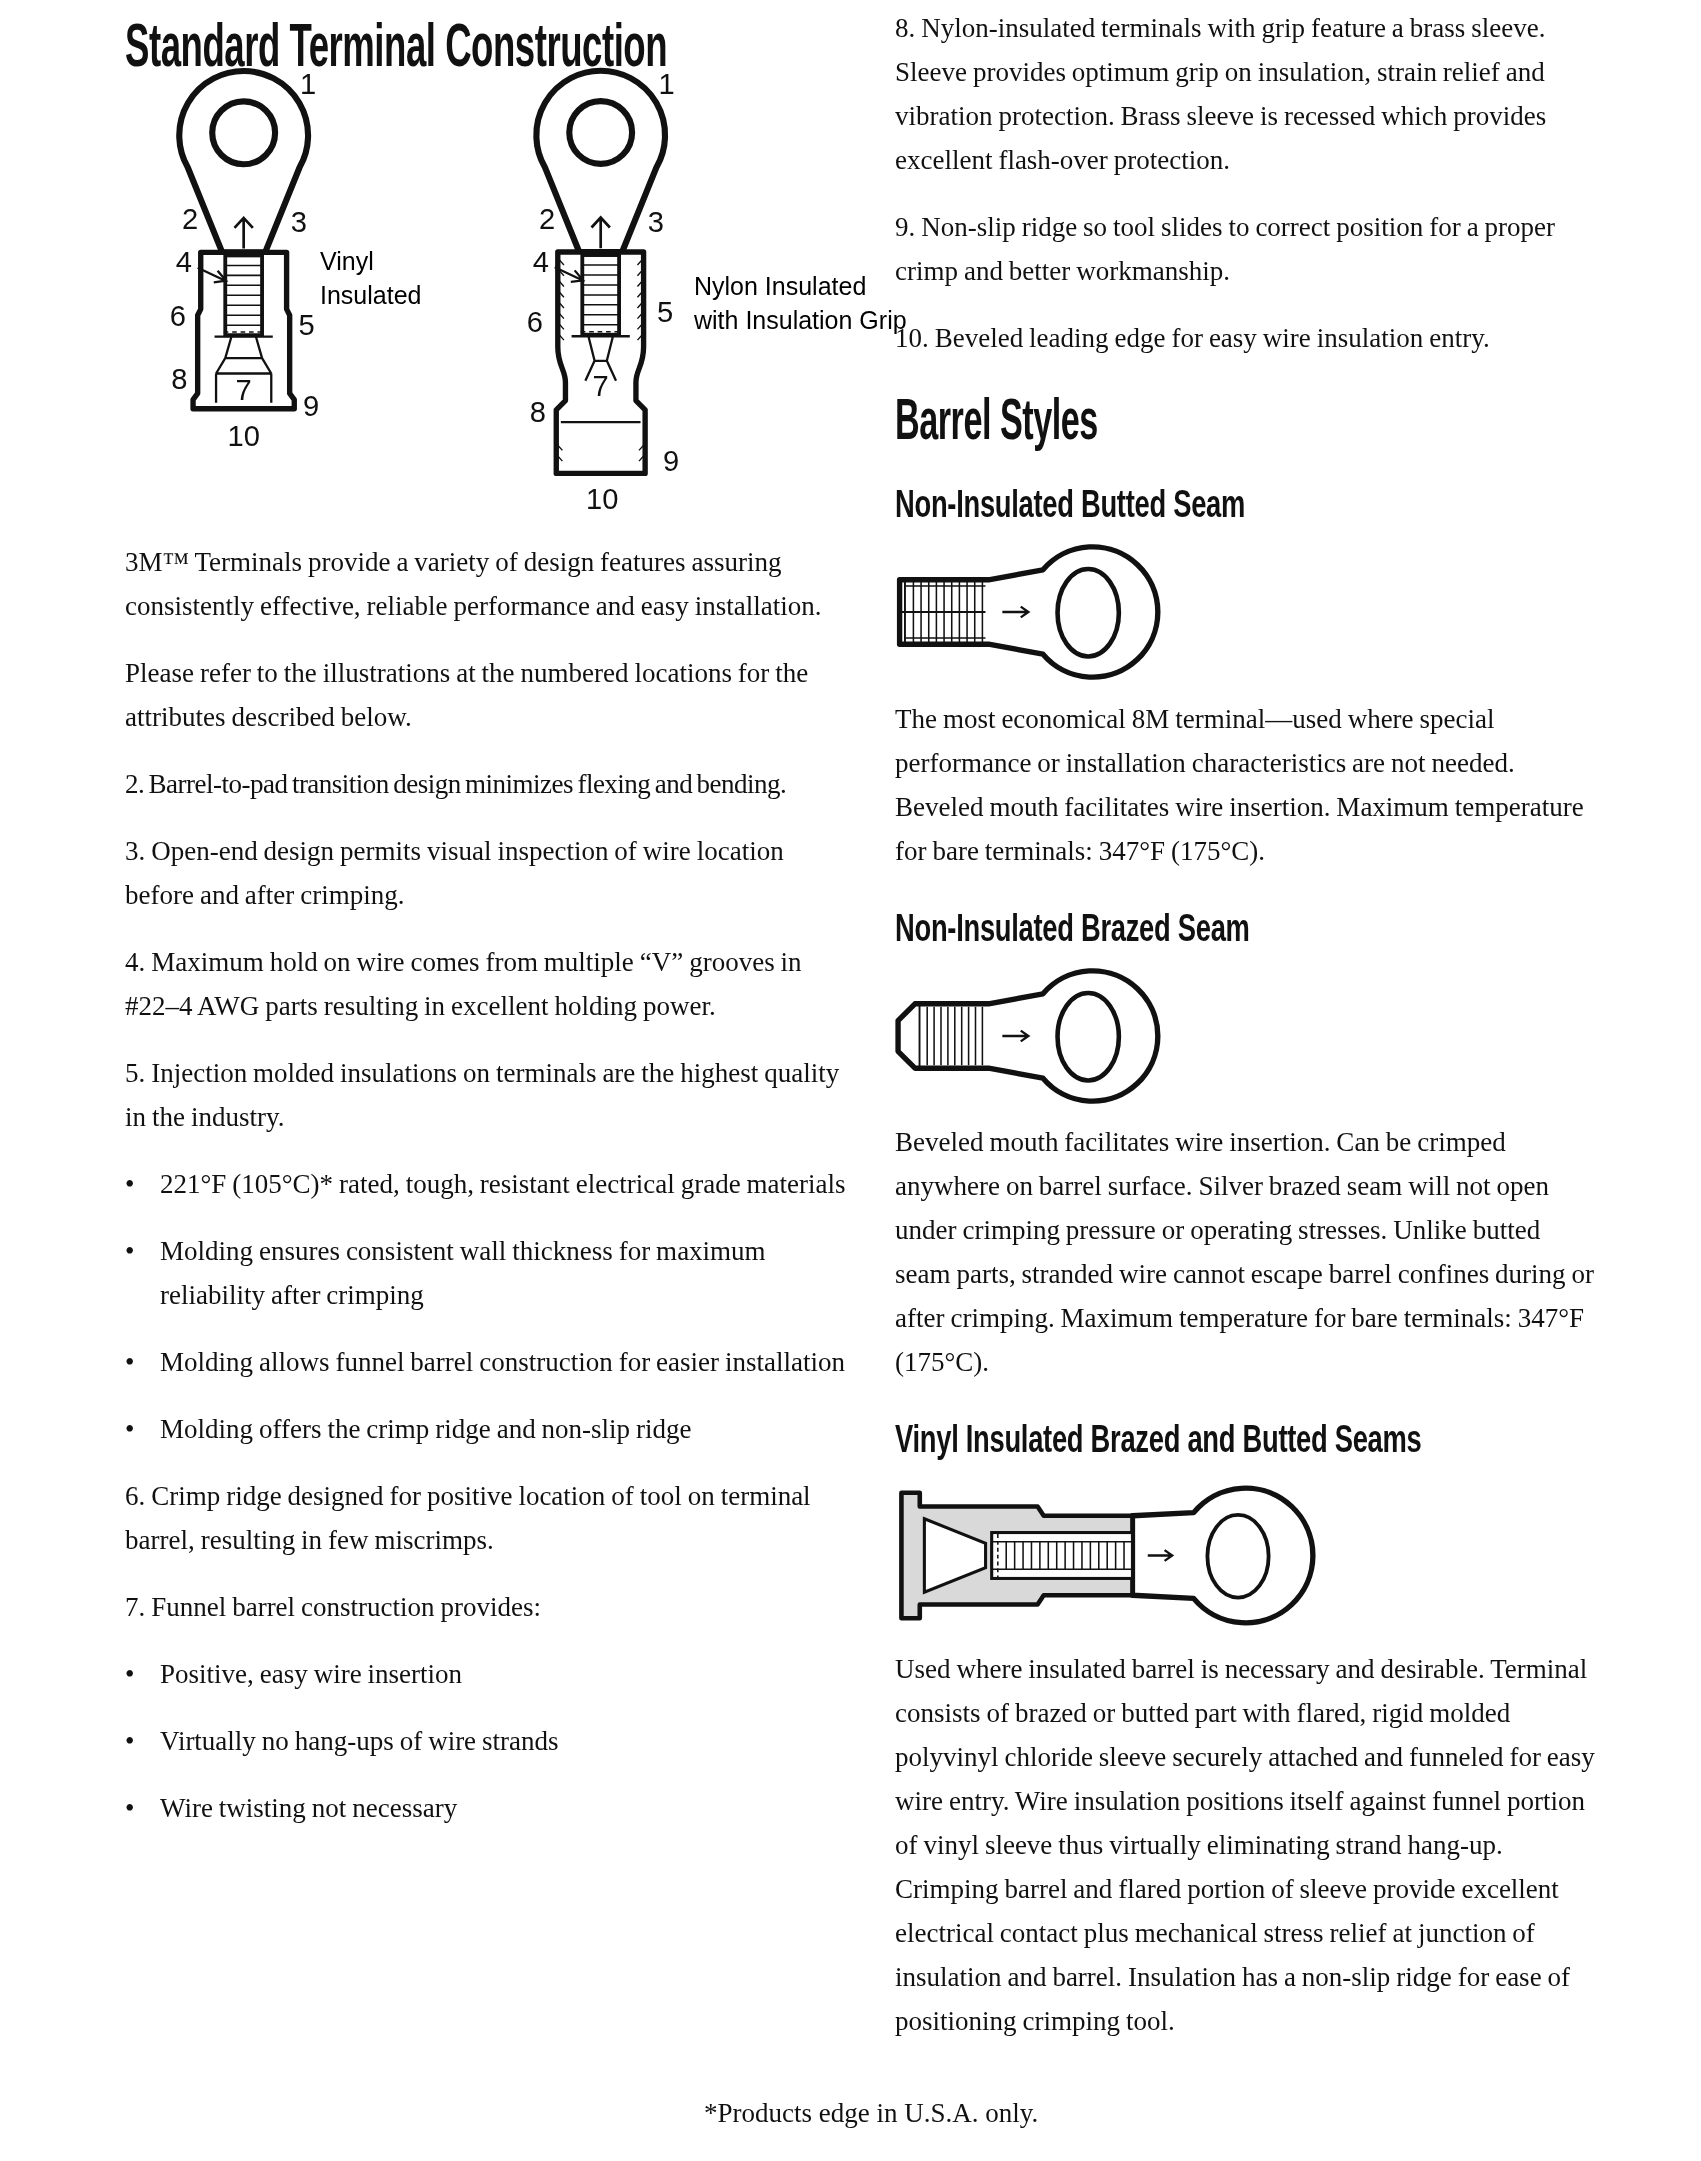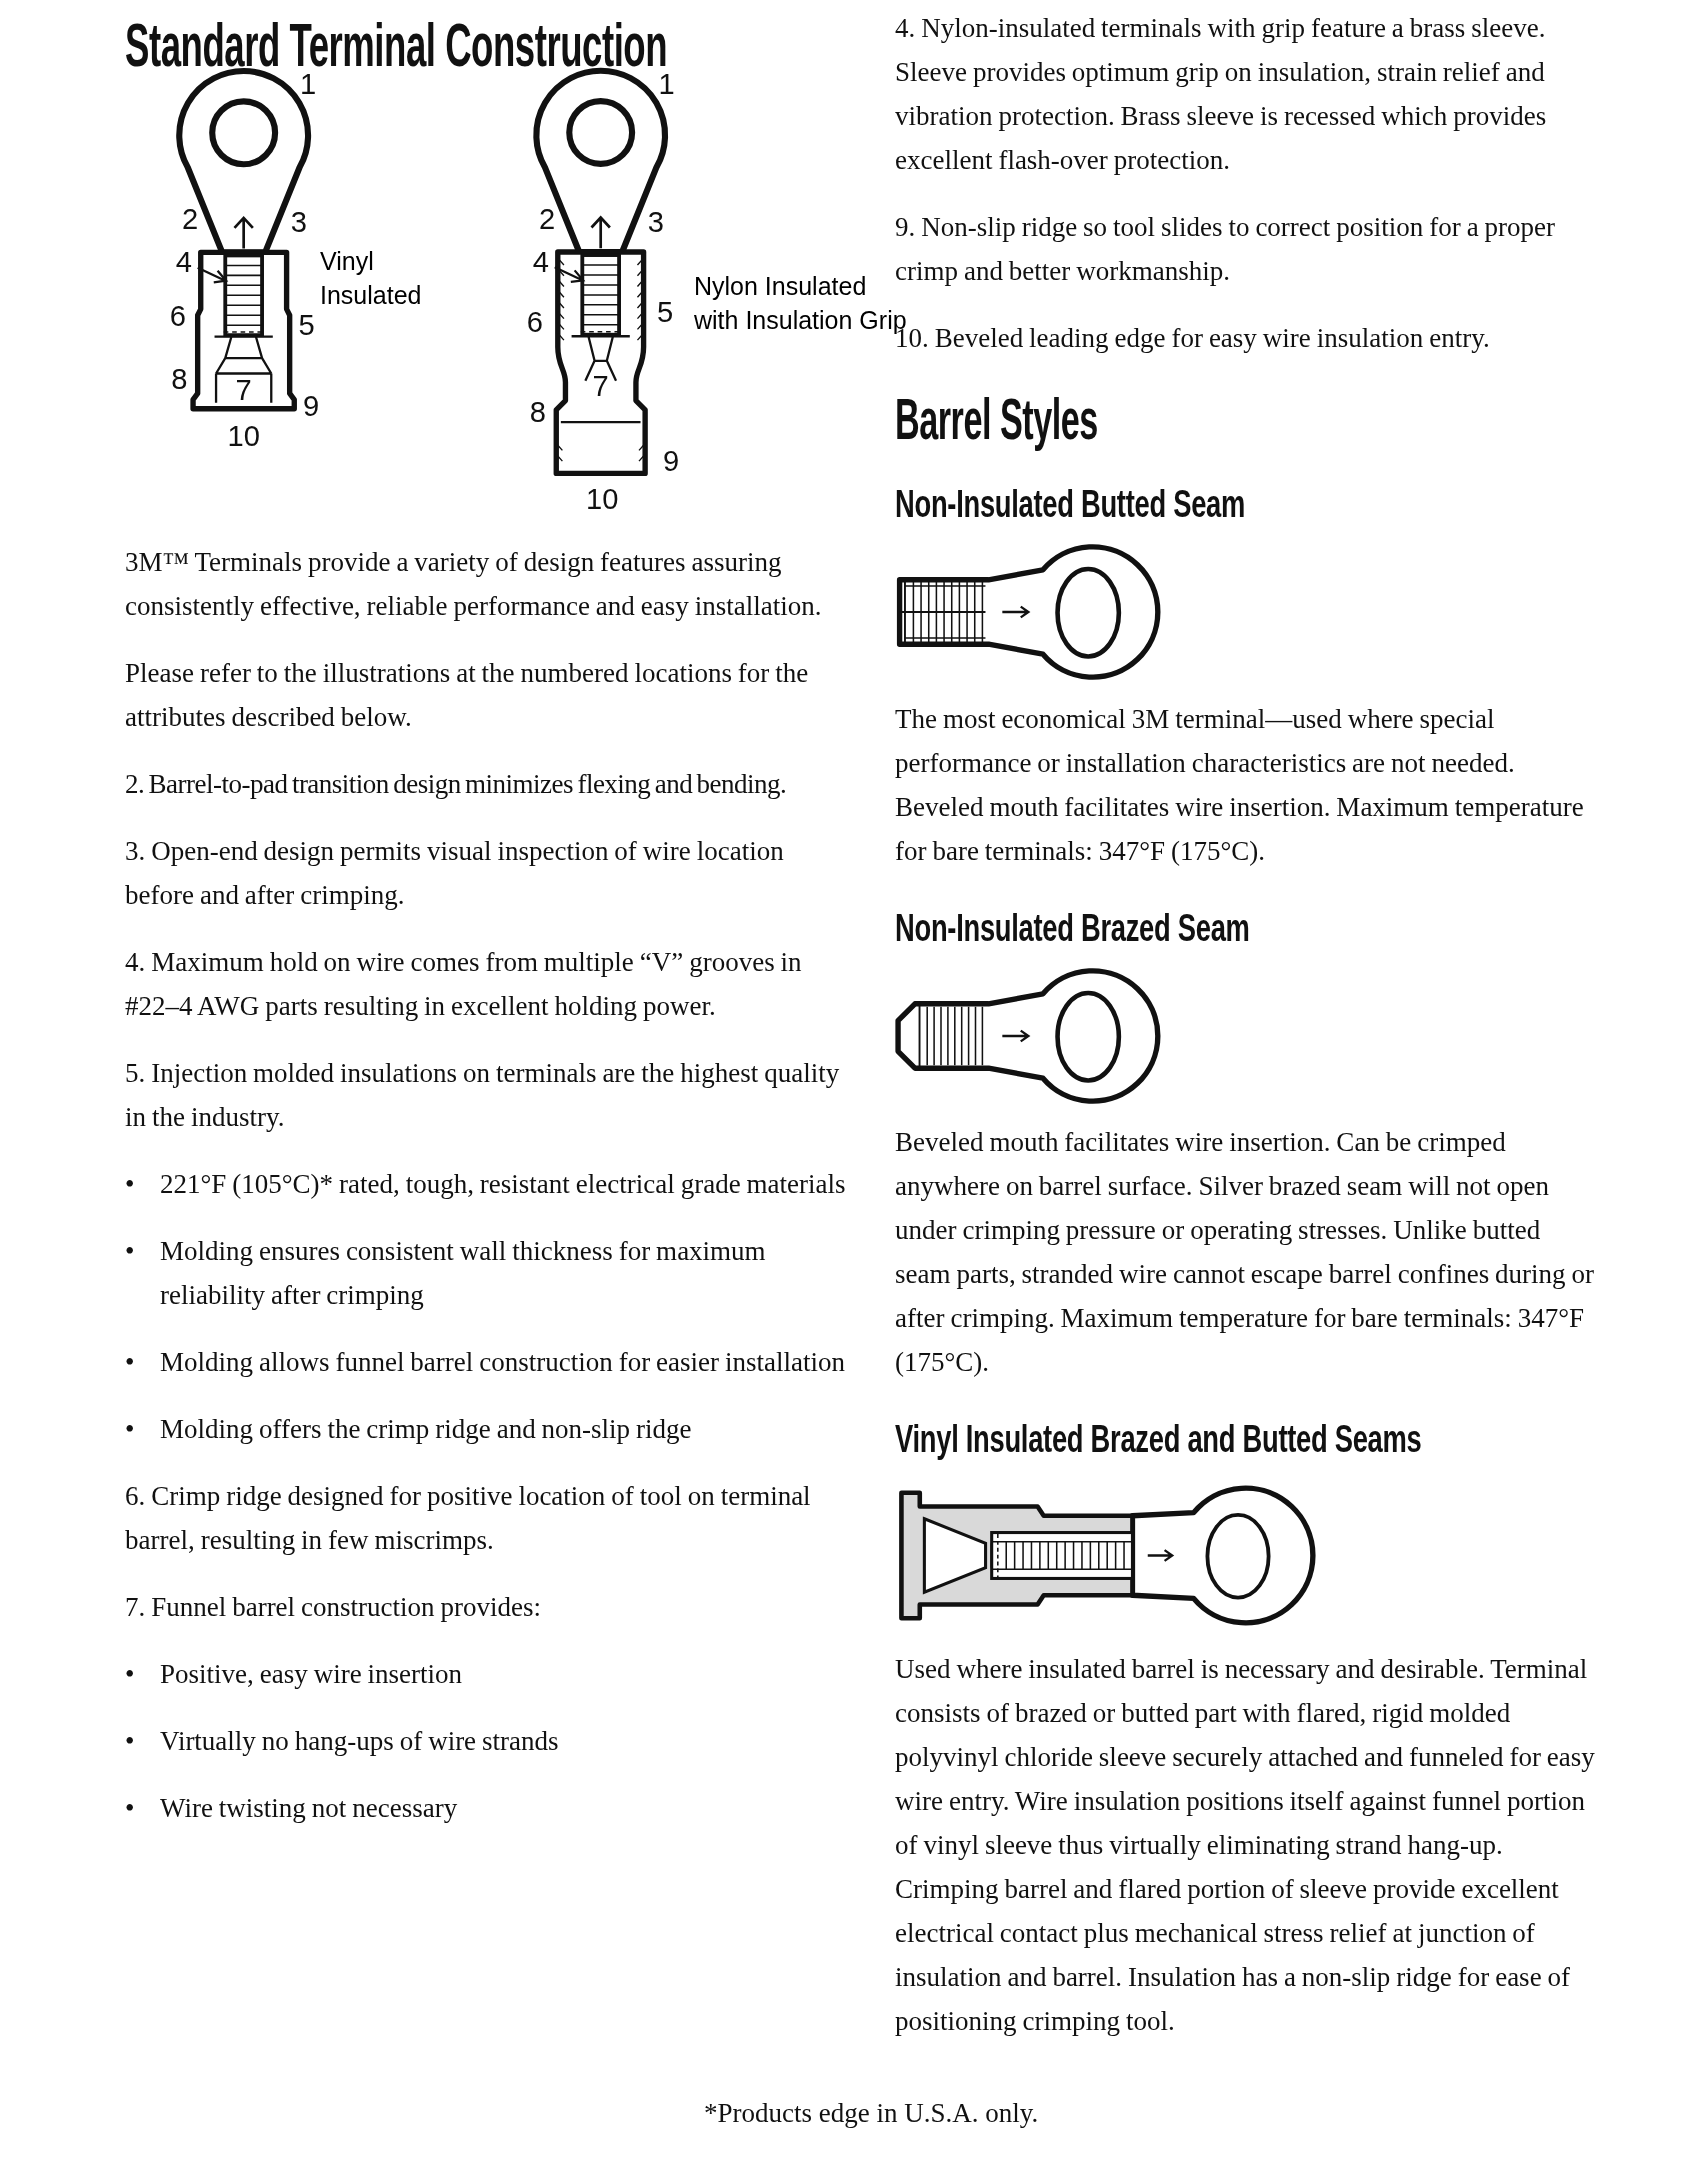--- a/index.html
+++ b/index.html
@@ -113,36 +113,36 @@
     <p class="bullet"><span class="b">•</span><span>Molding allows funnel barrel construction for easier installation</span></p>
     <p class="bullet"><span class="b">•</span><span>Molding offers the crimp ridge and non-slip ridge</span></p>
     <p class="para">6. Crimp ridge designed for positive location of tool on terminal barrel, resulting in few miscrimps.</p>
     <p class="para">7. Funnel barrel construction provides:</p>
     <p class="bullet"><span class="b">•</span><span>Positive, easy wire insertion</span></p>
     <p class="bullet"><span class="b">•</span><span>Virtually no hang-ups of wire strands</span></p>
     <p class="bullet"><span class="b">•</span><span>Wire twisting not necessary</span></p>
   </div>
 
   <div class="col-right">
-    <p class="para" style="margin-top:6.1px;">4. Nylon-insulated terminals with grip feature a brass sleeve. Sleeve provides optimum grip on insulation, strain relief and vibration protection. Brass sleeve is recessed which provides excellent flash-over protection.</p>
+    <p class="para" style="margin-top:6.1px;">8. Nylon-insulated terminals with grip feature a brass sleeve. Sleeve provides optimum grip on insulation, strain relief and vibration protection. Brass sleeve is recessed which provides excellent flash-over protection.</p>
     <p class="para">9. Non-slip ridge so tool slides to correct position for a proper crimp and better workmanship.</p>
     <p class="para" style="margin-bottom:0;">10. Beveled leading edge for easy wire insulation entry.</p>
 
     <h2 class="bs">Barrel Styles</h2>
 
     <h3 class="sub">Non-Insulated Butted Seam</h3>
 
     <svg width="276" height="138" viewBox="0 0 360 180">
       <path class="o7" d="M6,48 L122,48 L193,35 A85,85 0 1 1 193,145 L122,132 L6,132 Z"></path>
       <path class="n" stroke-width="2.5" d="M13,50 V130 M6,90 H118"></path>
       <path class="n" stroke-width="2" d="M13,56 H118 M13,124 H118 M24,50 V130 M34,50 V130 M44,50 V130 M54,50 V130 M64,50 V130 M74,50 V130 M84,50 V130 M94,50 V130 M104,50 V130 M114,50 V130"></path>
       <ellipse class="n" cx="252" cy="91" rx="40" ry="57" stroke-width="6"></ellipse>
       <path class="n" stroke-width="3" d="M140,90 H172 M164,83 L174,90 L164,97"></path>
     </svg>
-    <p class="sec-para">The most economical 3M terminal—used where special performance or installation characteristics are not needed. Beveled mouth facilitates wire insertion. Maximum temperature for bare terminals: 347°F (175°C).</p>
+    <p class="sec-para">The most economical 8M terminal—used where special performance or installation characteristics are not needed. Beveled mouth facilitates wire insertion. Maximum temperature for bare terminals: 347°F (175°C).</p>
 
     <h3 class="sub">Non-Insulated Brazed Seam</h3>
 
     <svg width="276" height="138" viewBox="0 0 360 180">
       <path class="o7" d="M4,70 L26,48 L122,48 L193,35 A85,85 0 1 1 193,145 L122,132 L26,132 L4,110 Z"></path>
       <path class="n" stroke-width="2.5" d="M32,48 V132"></path>
       <path class="n" stroke-width="2" d="M42,52 V128 M51,52 V128 M60,52 V128 M69,52 V128 M78,52 V128 M87,52 V128 M96,52 V128 M105,52 V128 M114,52 V128"></path>
       <ellipse class="n" cx="252" cy="91" rx="40" ry="57" stroke-width="6"></ellipse>
       <path class="n" stroke-width="3" d="M140,90 H172 M164,83 L174,90 L164,97"></path>
     </svg>

